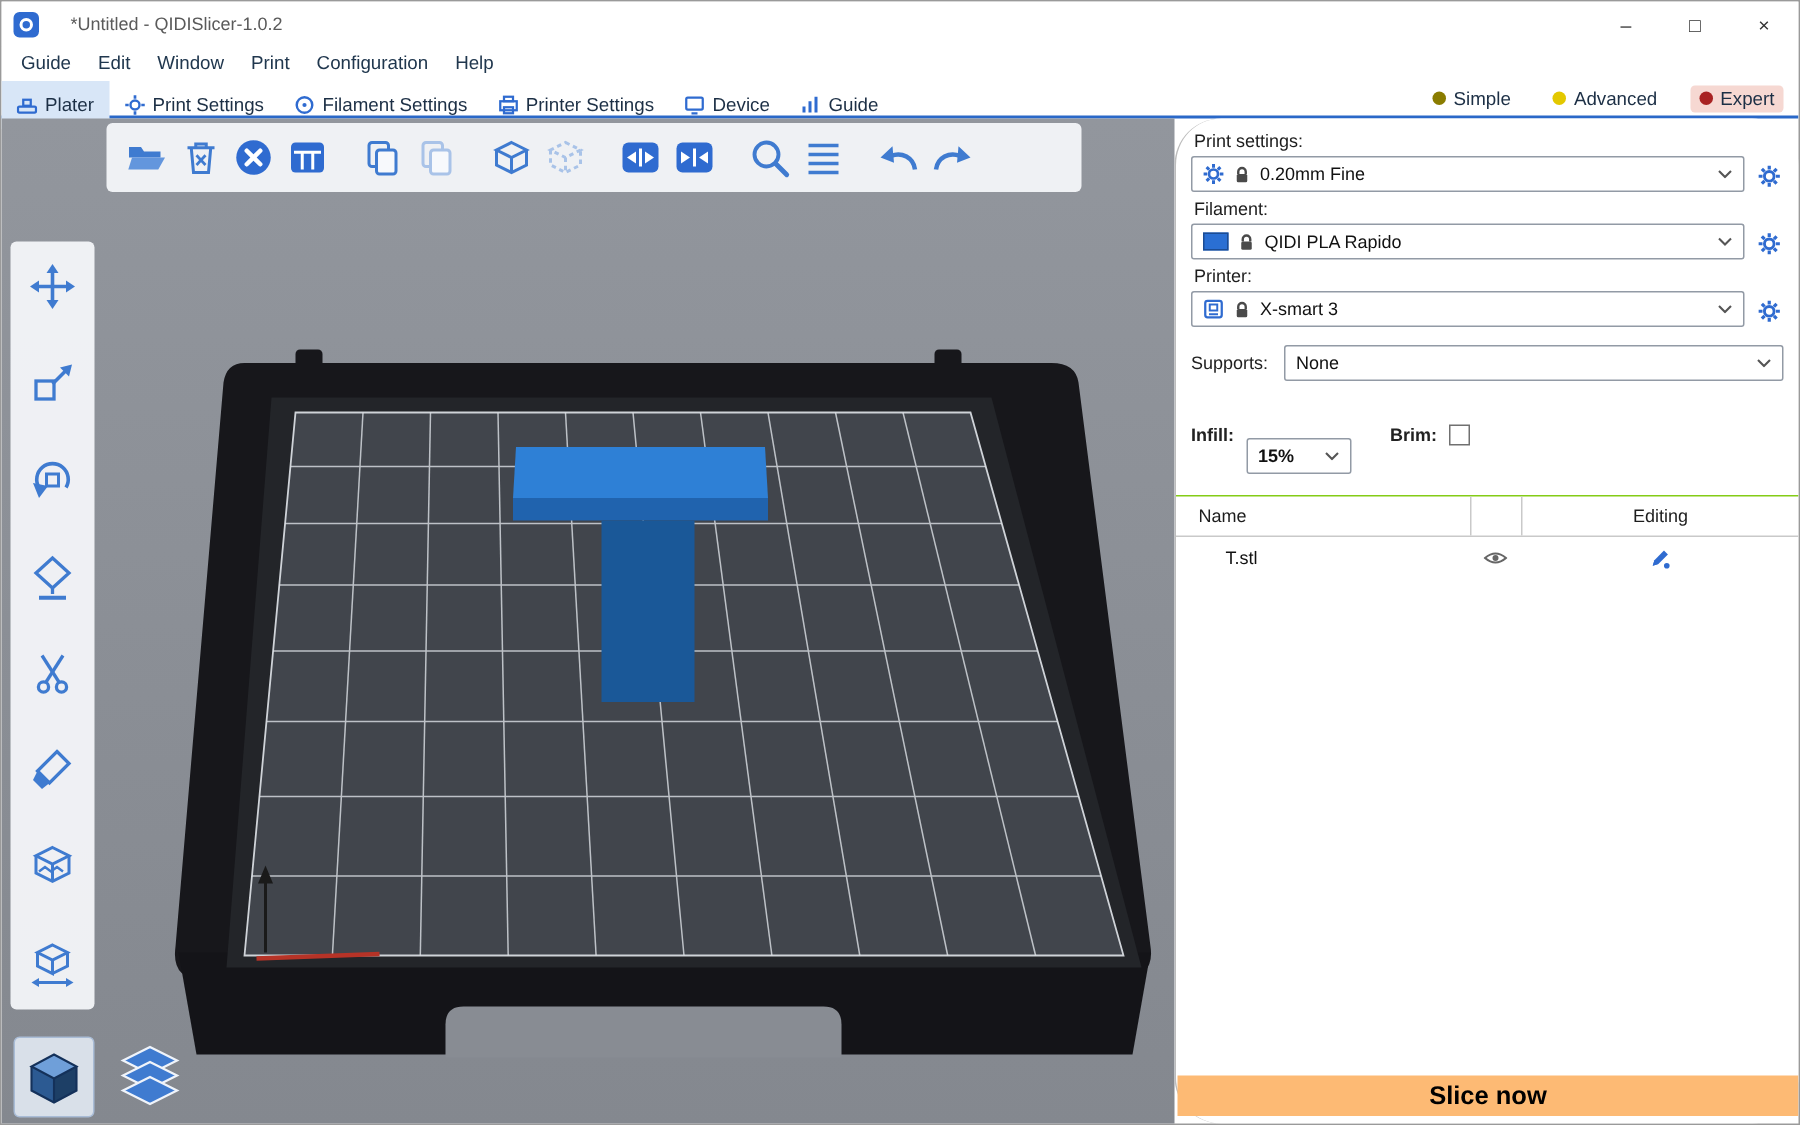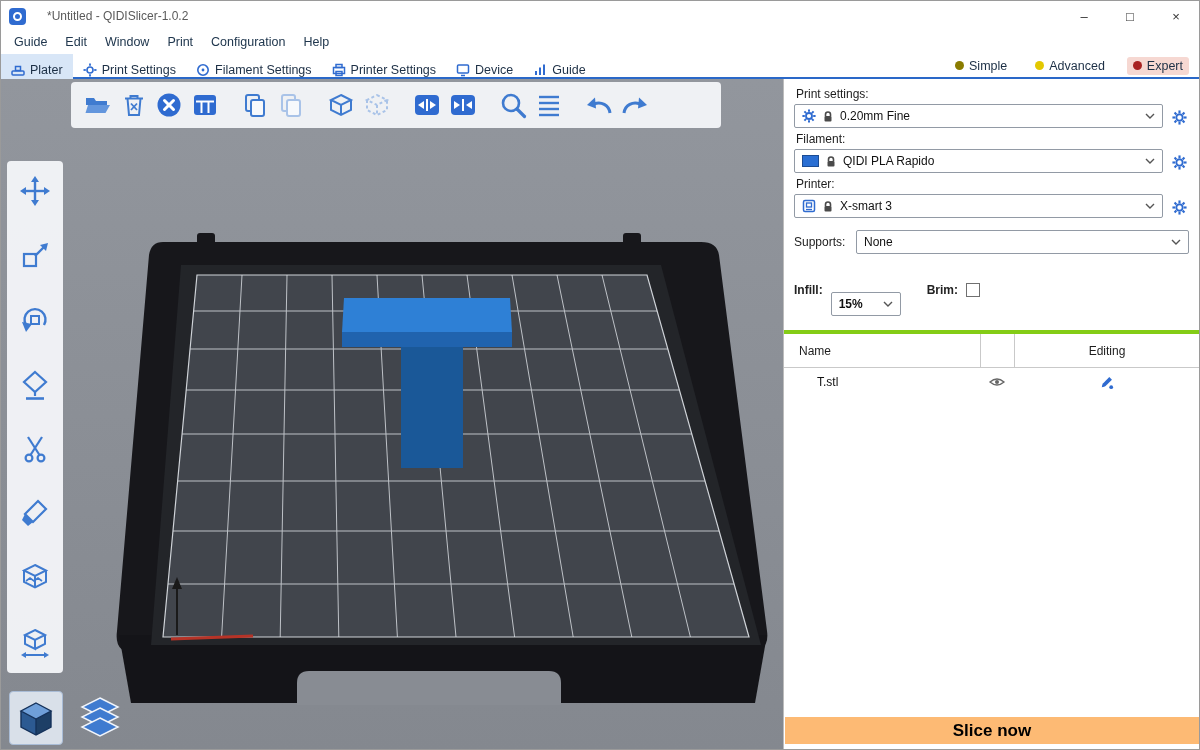--- a/index.html
+++ b/index.html
@@ -49,39 +49,39 @@
     background:rgba(247,249,252,0.92);border-radius:4px;display:flex;flex-direction:column;
     align-items:center;justify-content:space-between;padding:12px 0;z-index:3;}
   .lt-btn{width:40px;height:36px;display:flex;align-items:center;justify-content:center;border-radius:3px;}
 
   .view-switch{position:absolute;left:8px;bottom:6px;display:flex;gap:10px;align-items:flex-end;z-index:3;}
   .vs-btn{width:54px;height:54px;display:flex;align-items:center;justify-content:center;border-radius:4px;}
   .vs-btn.selected{background:#d9e0e9;border:1px solid #a9bcd6;}
 
   
   .sidebar{position:relative;flex:1;background:#fff;border-left:1px solid #bcbcbc;
-    padding:4px 10px 0 10px;font-size:12px;}
+    padding:4px 10px 0 10px;font-size:12px;border-radius:31px;}
   .sb-label{margin:4px 0 3px 2px;color:#1d1d1d;}
   .combo-row{display:flex;align-items:flex-end;}
   .combo{flex:1;height:24px;border:1px solid #929aa5;border-radius:2px;background:#fff;
     display:flex;align-items:center;gap:6px;padding:0 7px;}
   .combo .val{font-size:12px;color:#111;}
   .combo .chev{margin-left:auto;}
   .gear-btn{width:20px;height:22px;margin-left:6px;display:flex;align-items:center;justify-content:center;}
   .swatch{width:17px;height:12px;background:#2a6fd3;border:1px solid #1b4c94;flex:none;}
   .supports-row{display:flex;align-items:center;margin-top:12px;}
   .supports-row .sb-inline{width:62px;}
   .infill-row{display:flex;align-items:center;margin-top:10px;font-weight:bold;}
   .combo.small{flex:none;width:70px;margin-top:28px;}
   .brim-label{margin-left:26px;margin-right:8px;}
   .checkbox{width:14px;height:14px;border:1px solid #707070;background:#fff;}
 
   .objtable{margin-top:14px;margin-left:-10px;margin-right:-10px;}
-  .obj-header{display:grid;grid-template-columns:1fr 34px 185px;height:38px;align-items:center;
-    border-top:4px solid #84cc16;border-bottom:1px solid #c9c9c9;color:#1d1d1d;}
+  .obj-header{display:grid;grid-template-columns:1fr 34px 185px;height:28px;align-items:center;
+    border-top:1px solid #84cc16;border-bottom:1px solid #c9c9c9;color:#1d1d1d;}
   .obj-header .c1{padding-left:15px;}
   .obj-header .c2{border-left:1px solid #c9c9c9;height:100%;}
   .obj-header .c3{border-left:1px solid #c9c9c9;height:100%;display:flex;align-items:center;justify-content:center;}
   .obj-row{display:grid;grid-template-columns:1fr 34px 185px;height:28px;align-items:center;}
   .obj-row .c1{padding-left:33px;color:#111;}
   .obj-row .c2,.obj-row .c3{display:flex;align-items:center;justify-content:center;}
 
   .slice-btn{position:absolute;left:1px;right:0;bottom:5px;height:27px;background:#fdba74;
     border:none;font-family:"Liberation Sans",sans-serif;font-size:17px;font-weight:bold;color:#000;
     display:flex;align-items:center;justify-content:center;}

